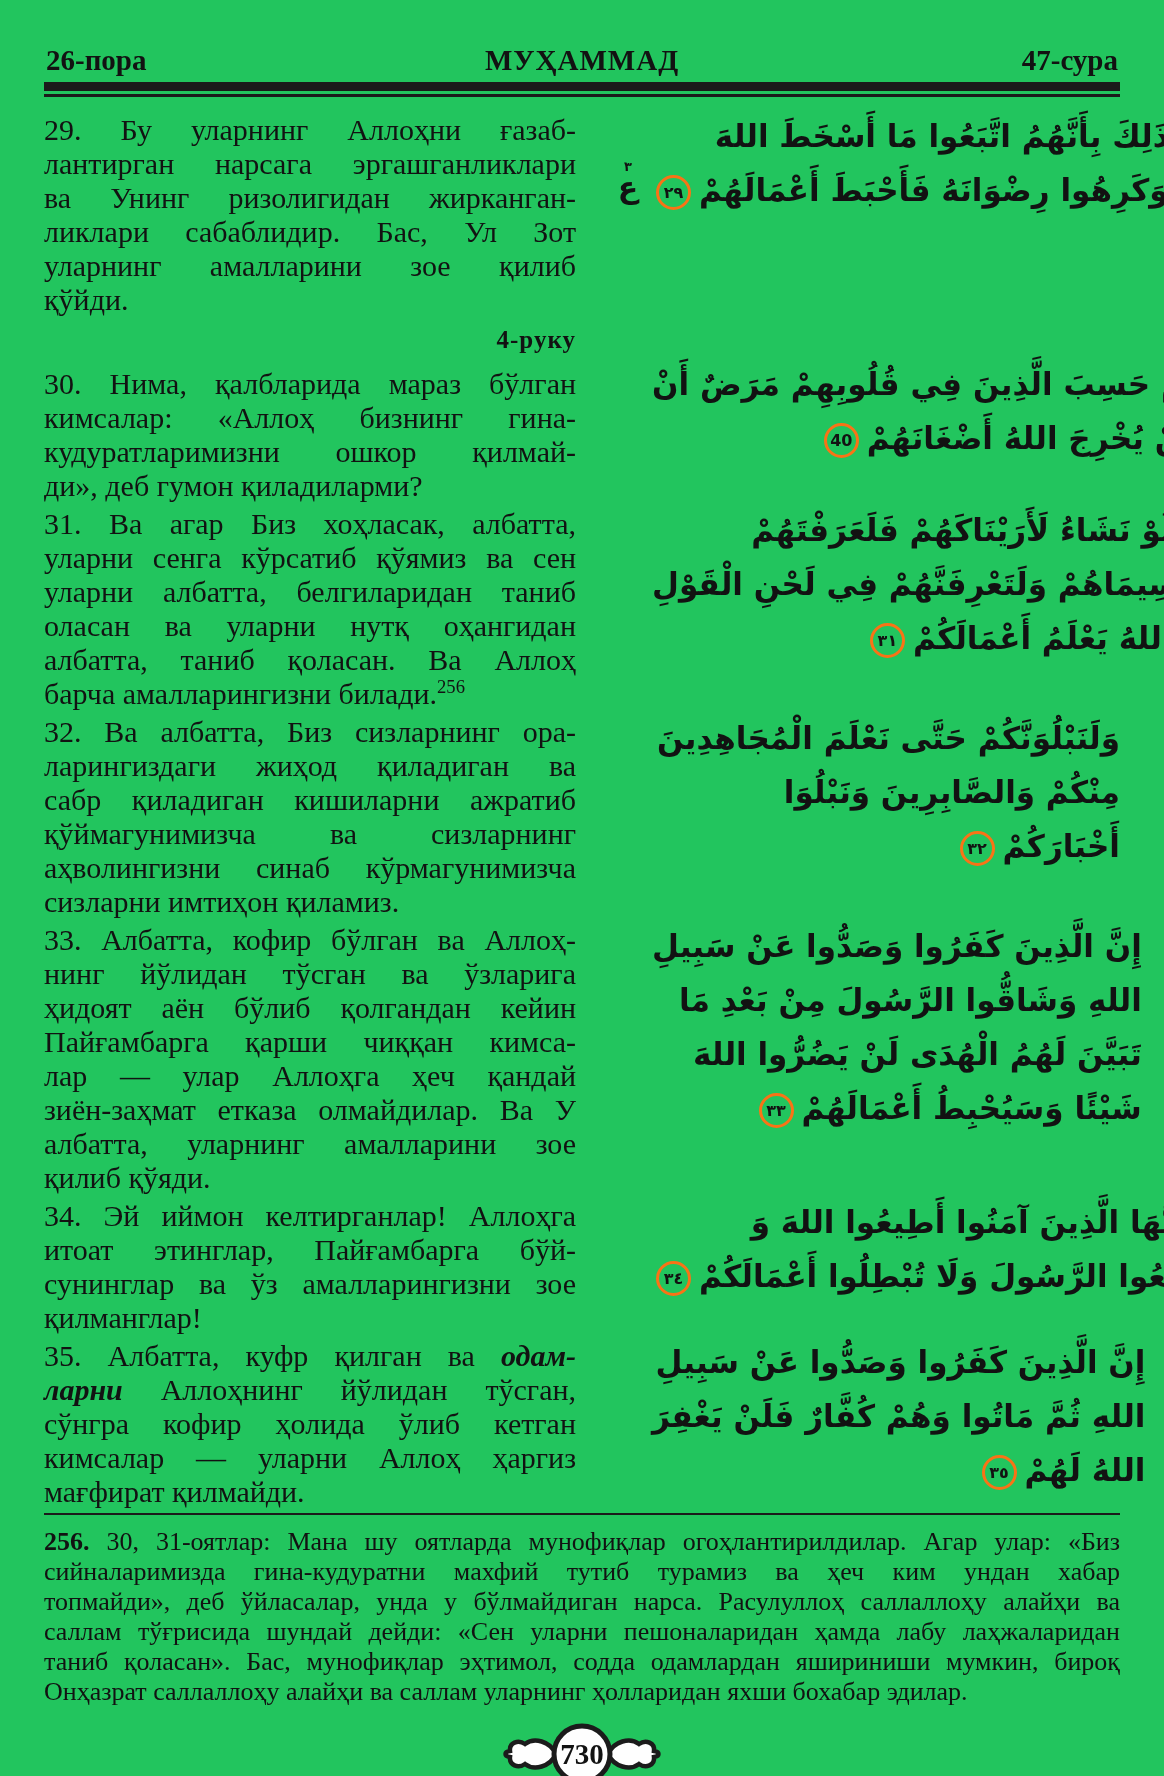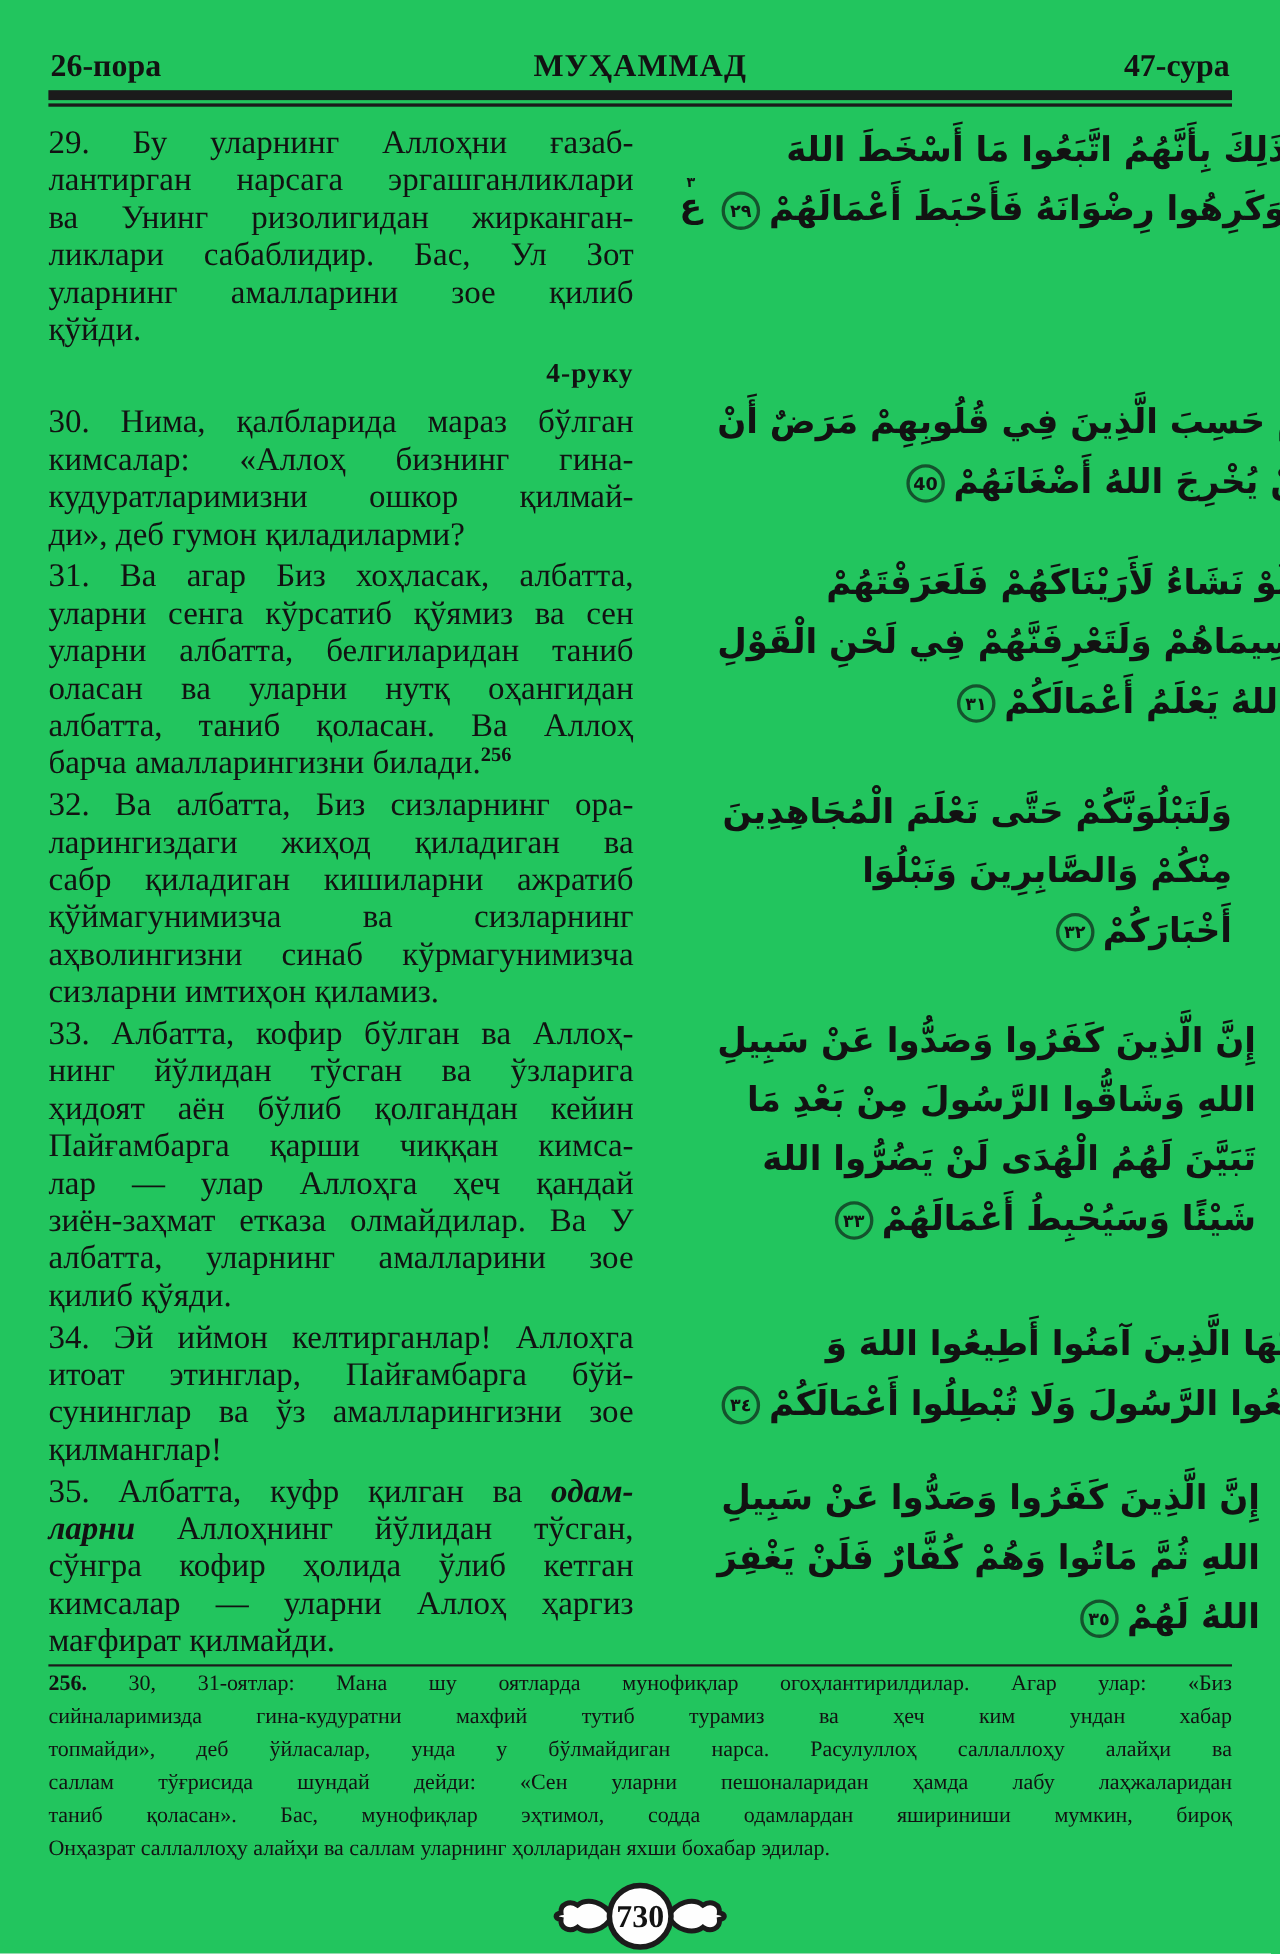--- a/index.html
+++ b/index.html
@@ -21,45 +21,45 @@
   .content { margin-top:16px; }
   .vrow { display:flex; align-items:flex-start; margin-bottom:4px; }
   .uzcol { width:532px; flex:0 0 532px; font-size:30px; line-height:34px; }
   .uzcol .line { text-align:left; }
   .uzcol .line.j { text-align:justify; text-align-last:justify; }
   .arcol { flex:1 1 auto; position:relative; margin-left:28px; margin-top:-4px; }
   .ar { direction:rtl; text-align:right;
         font-family:"DejaVu Sans", sans-serif; font-weight:bold;
         font-size:31px; line-height:54px; }
   .ar .line { white-space:nowrap;margin-left:48px; }
-  sup { font-size:62%; font-weight:bold; line-height:0; vertical-align:super;text-align:right; }
+  sup { font-size:62%; font-weight:normal; line-height:0; vertical-align:super;text-align:right; }
   i { font-style:italic;font-weight:bold; }
 
   .vnum {
     display:inline-flex; align-items:center; justify-content:center;
-    width:35px; height:35px; border:3px solid #14532d; border-radius:50%;
+    width:35px; height:35px; border:3px solid #f97316; border-radius:50%;
     font-size:16px; font-weight:bold; vertical-align:middle;
     margin-inline-start:8px; margin-inline-end:4px; line-height:1;
   }
   .ruku-heading {
     text-align:right; font-weight:bold; font-size:25px;
     font-family:"Liberation Serif", serif; letter-spacing:1px;
     margin:2px 0 10px 0;
   }
   .ruku-mark {
     position:absolute; left:6px; top:52px; width:36px;
     display:flex; flex-direction:column; align-items:center;
     font-family:"DejaVu Sans", sans-serif; font-weight:bold;
   }
   .ruku-mark .rm-digit { font-size:13px; line-height:12px; }
   .ruku-mark .rm-letter { font-size:30px; line-height:30px; }
 
   
   .footnote-rule { height:2px; background:#1b1b1b; margin-top:4px; }
-  .footnote { margin-top:0; font-size:20px; line-height:30px; }
+  .footnote { margin-top:12px; font-size:26px; line-height:30px; }
   .footnote .line.j { text-align:justify; text-align-last:justify; }
   .footnote b { font-weight:bold; }
 
   
   .pageno-wrap { margin-top:10px; display:flex; justify-content:center; }
 </style>
 </head>
 <body>
 
 <div class="page">

